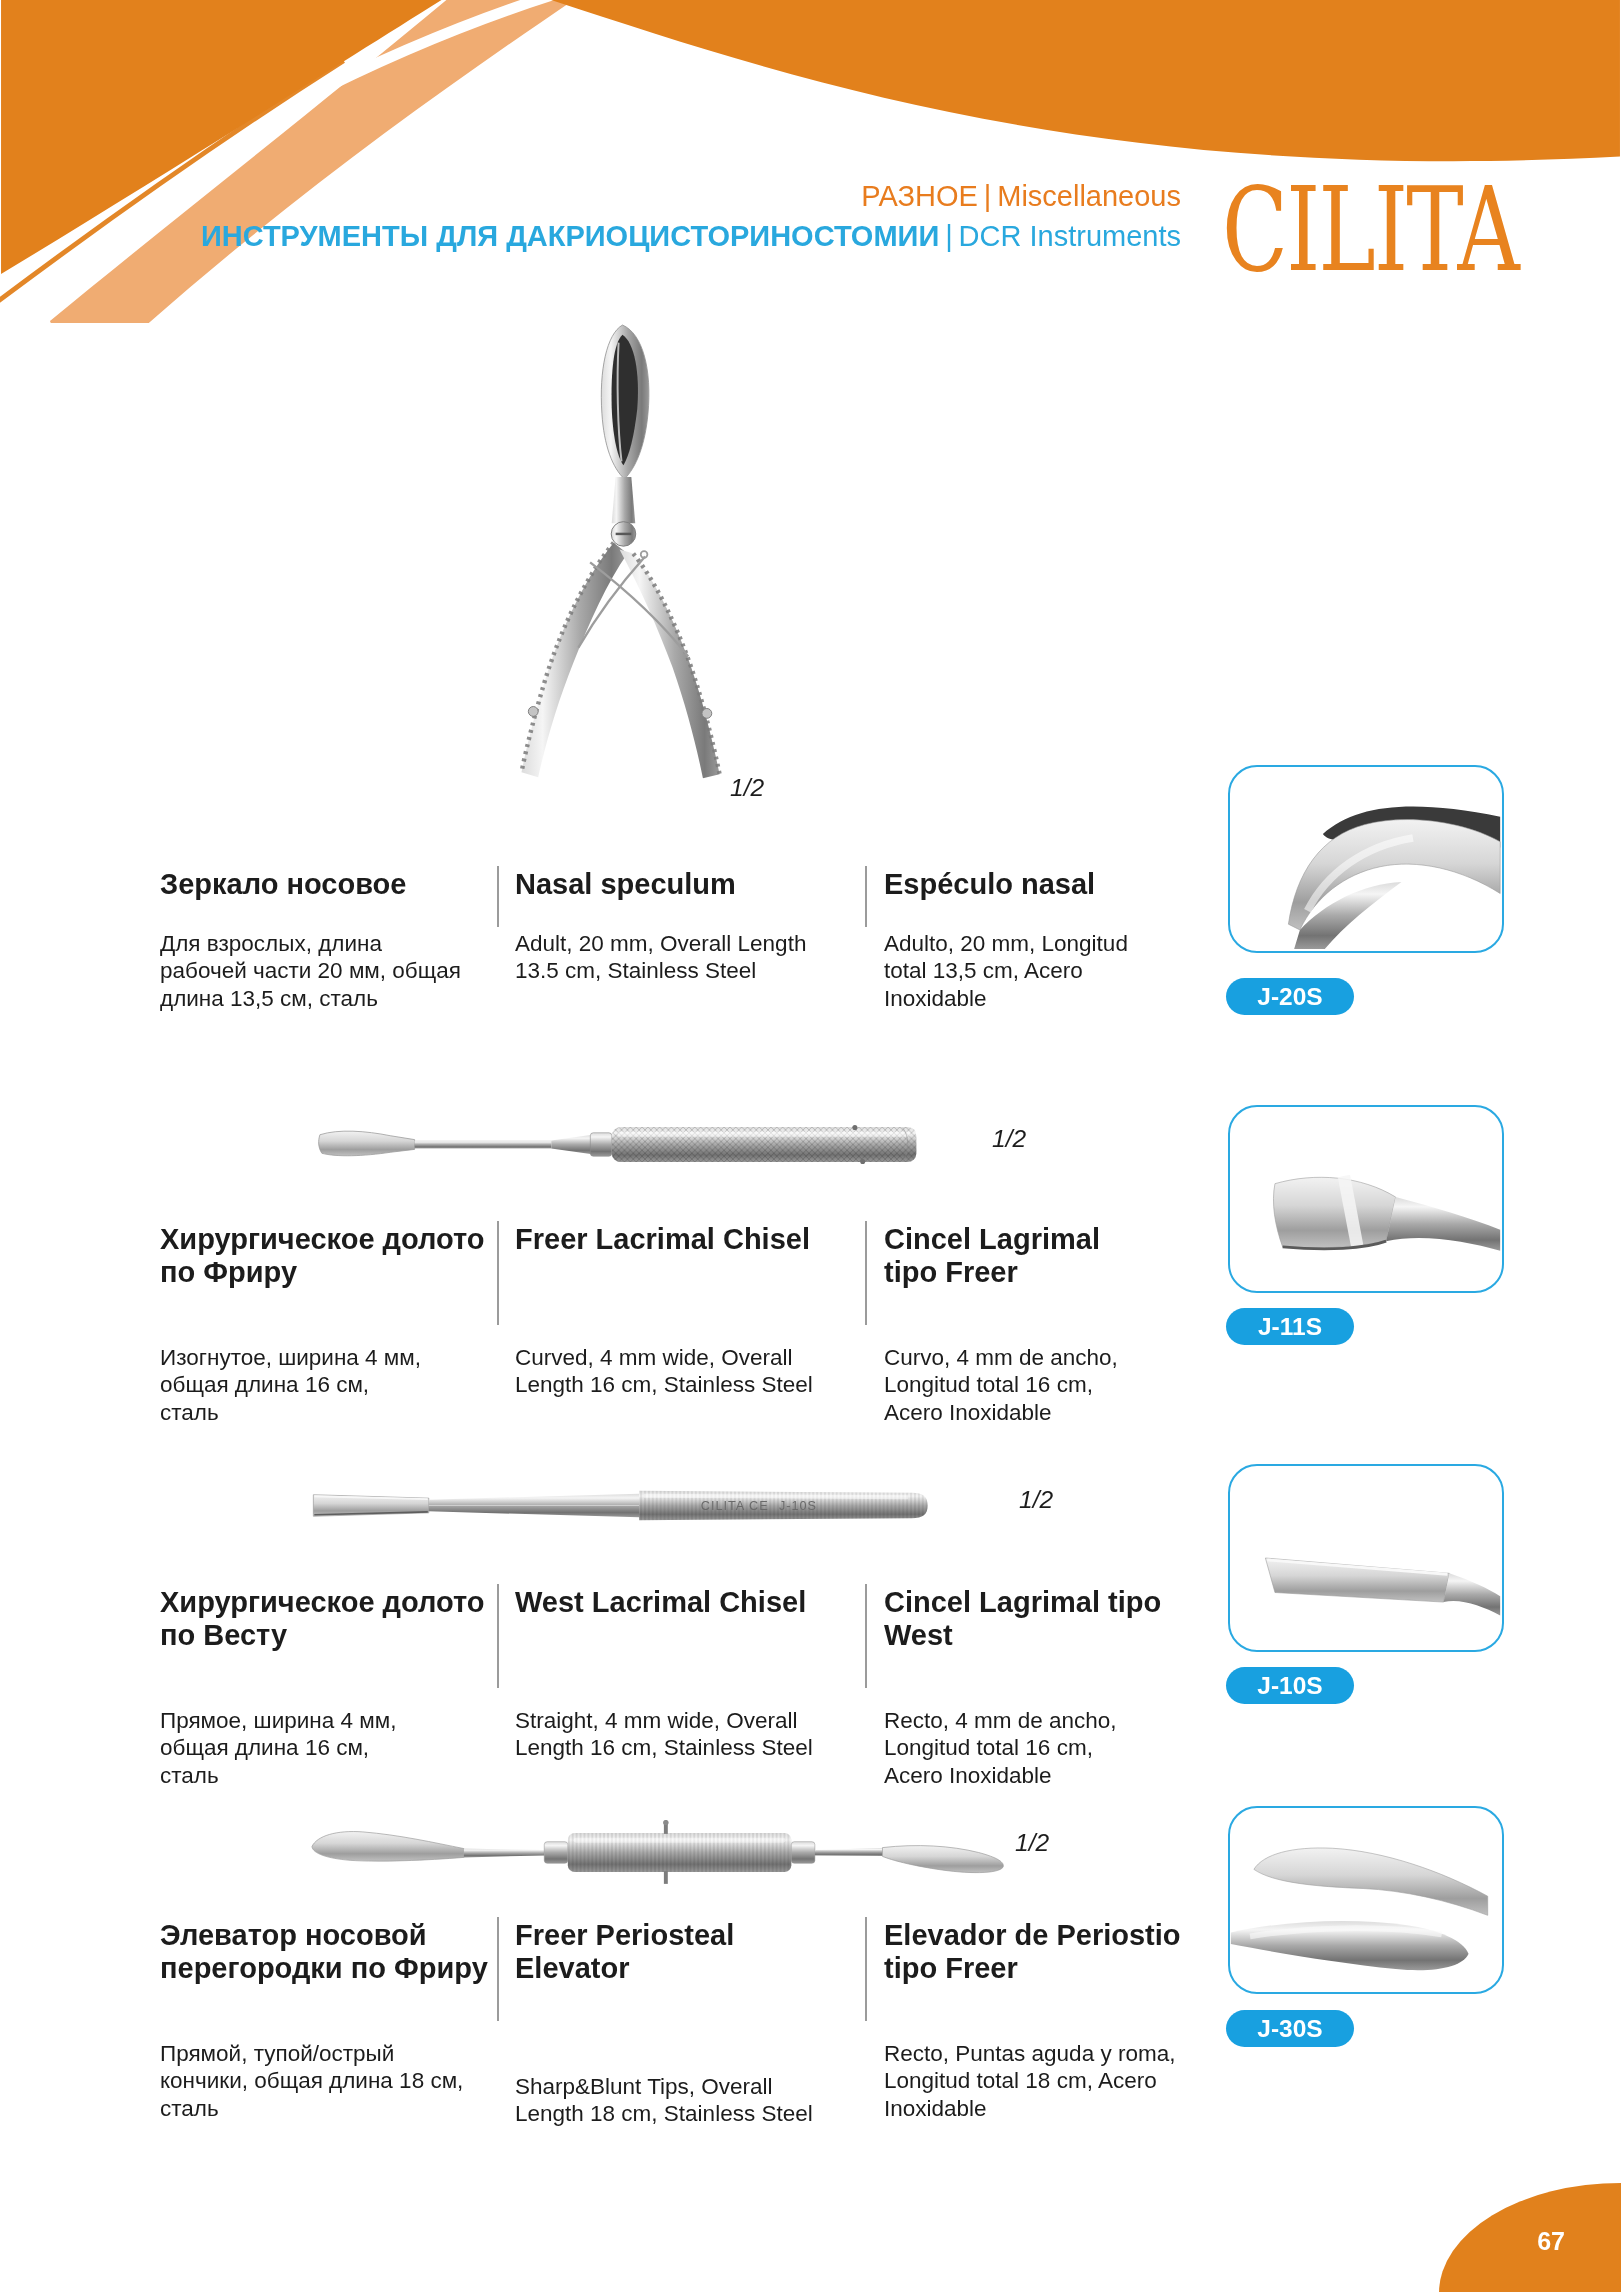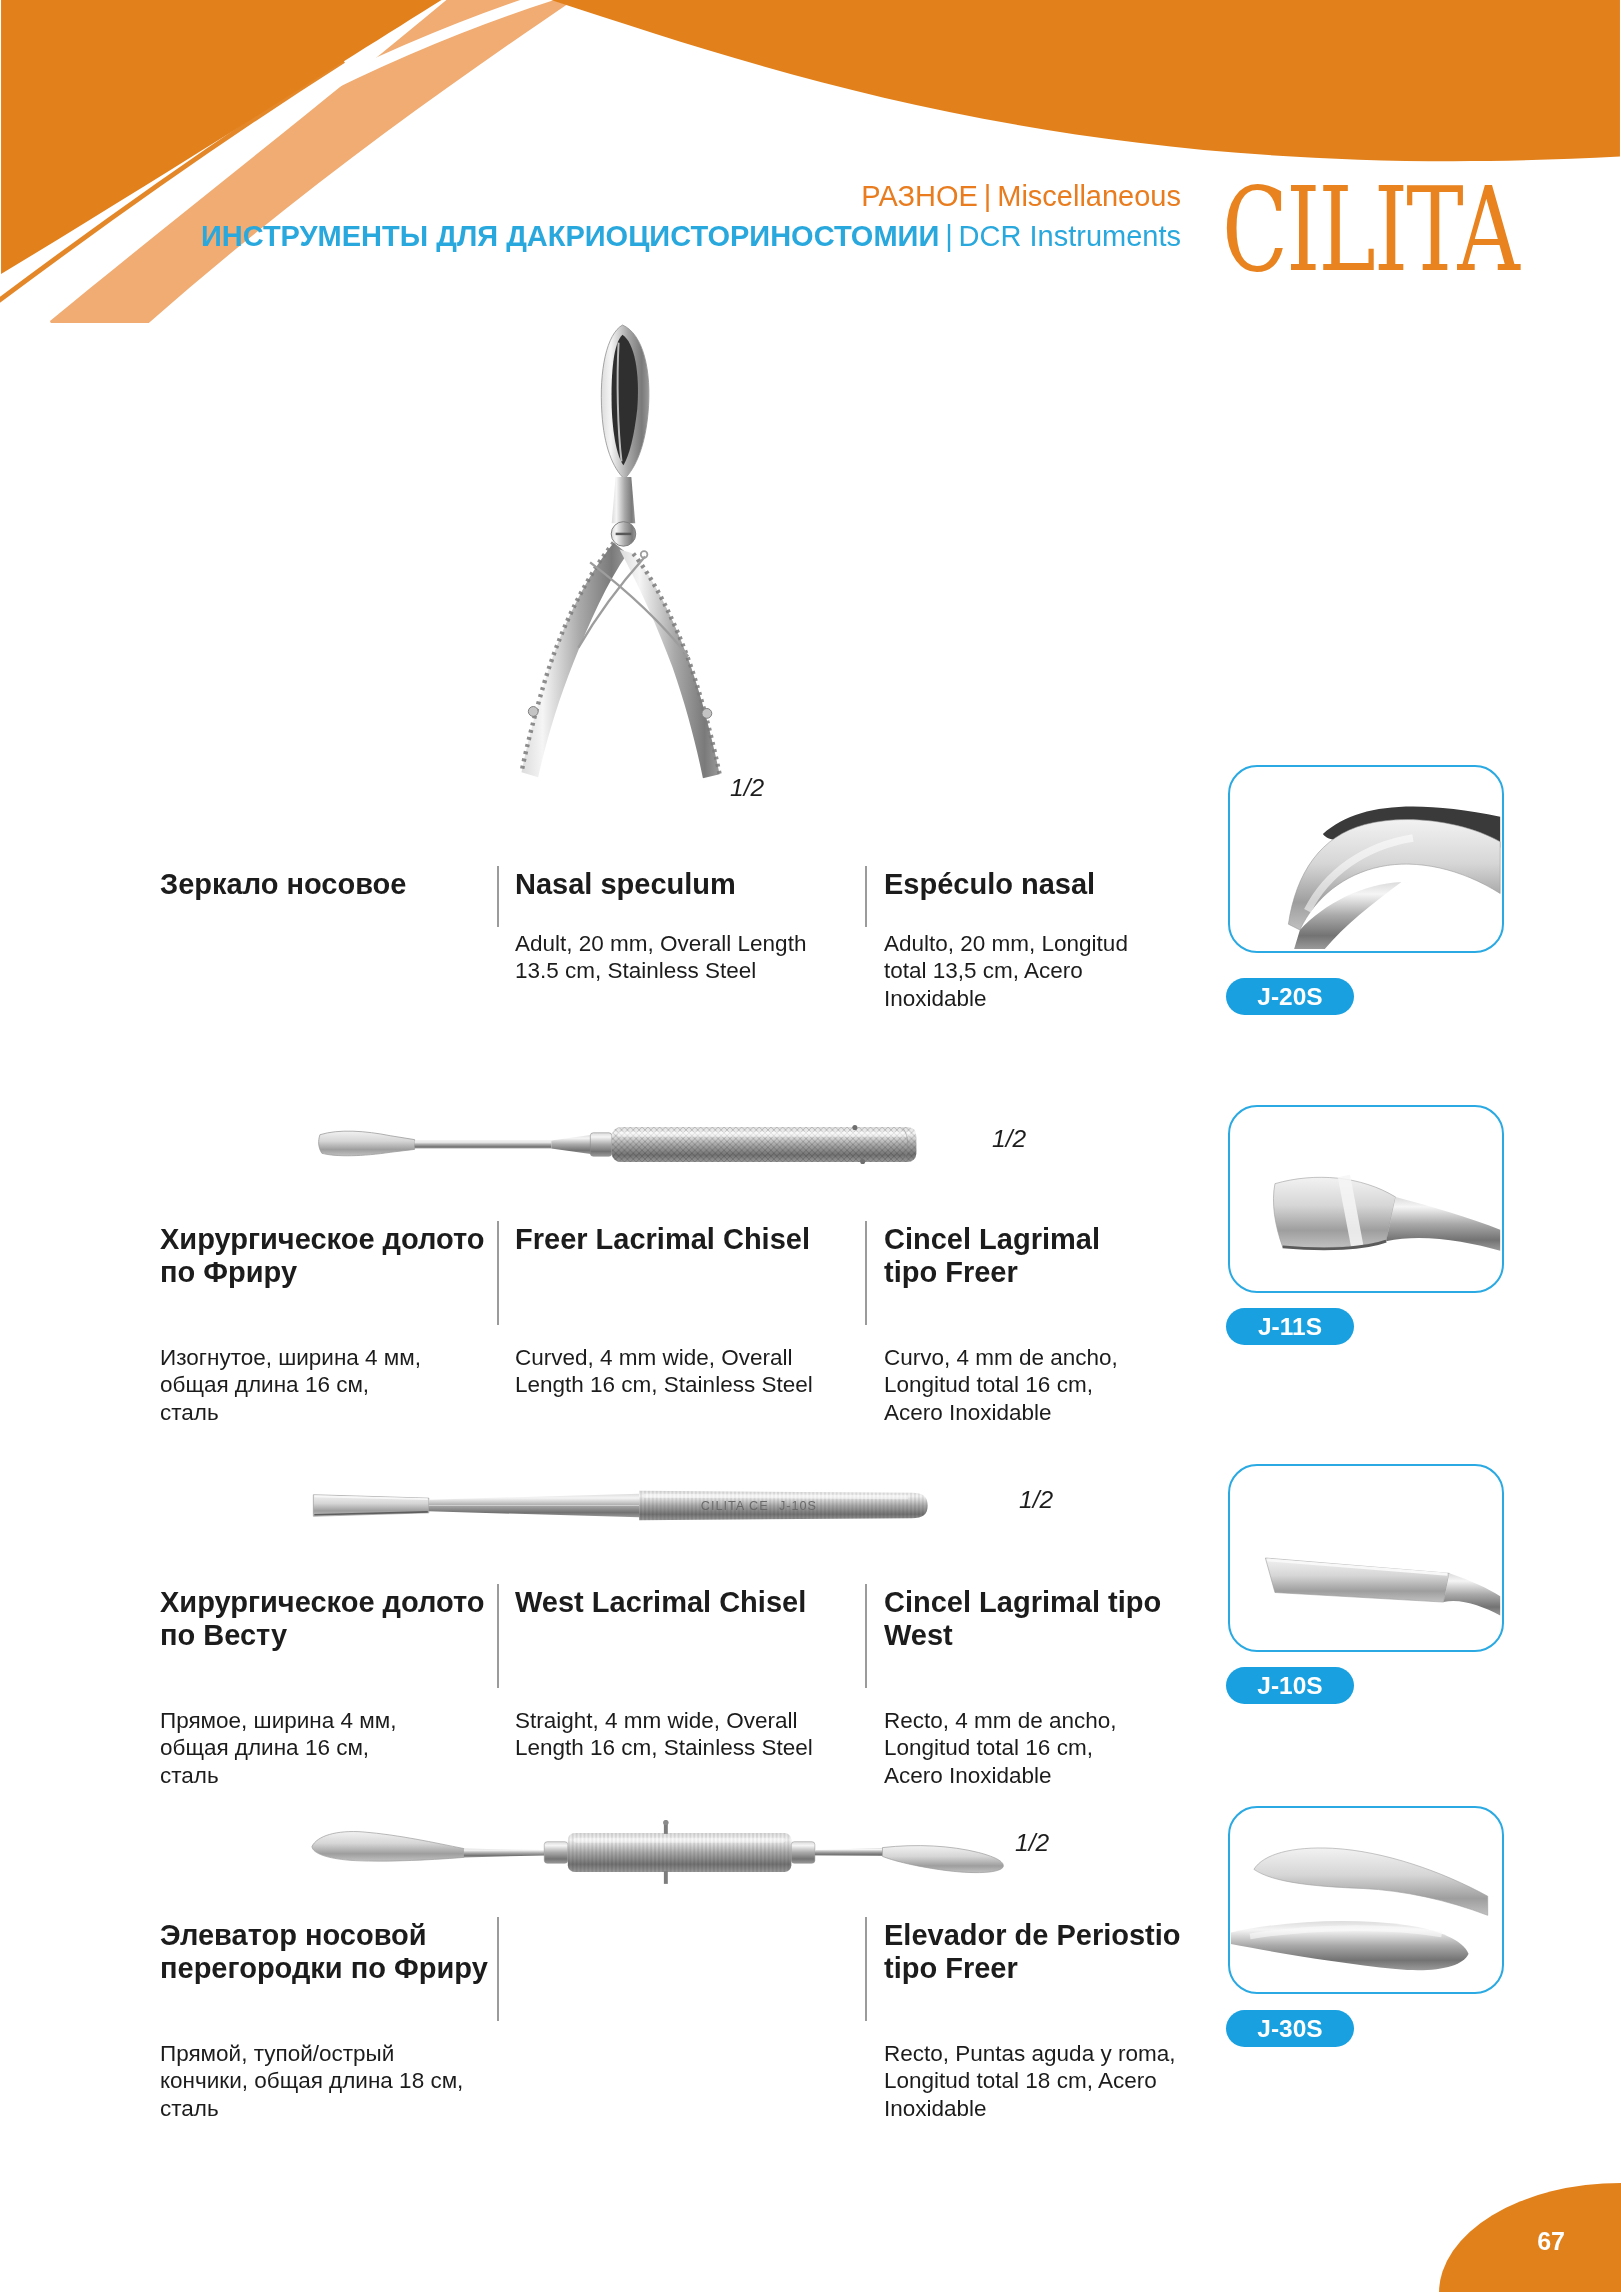--- a/index.html
+++ b/index.html
@@ -118,20 +118,23 @@
     <line x1="123" y1="217" x2="139" y2="217" stroke="#585858" stroke-width="2.5"></line>
     <circle cx="39" cy="398" r="5" fill="#c4c4c4" stroke="#7e7e7e"></circle>
     <circle cx="216" cy="400" r="5" fill="#c4c4c4" stroke="#7e7e7e"></circle>
   </svg>
   <div class="scale-label" style="left:730px;top:774px">1/2</div>
 
   <div class="vsep" style="left:497px;top:866px;height:61px"></div>
   <div class="vsep" style="left:865px;top:866px;height:61px"></div>
   <div class="abs col-ru" style="top:868px">
     <div class="title">Зеркало носовое</div>
+    <div class="desc" style="margin-top:29px">Для взрослых, длина
+рабочей части 20 мм, общая
+длина 13,5 см, сталь</div>
   </div>
   <div class="abs col-en" style="top:868px">
     <div class="title">Nasal speculum</div>
     <div class="desc" style="margin-top:29px">Adult, 20 mm, Overall Length
 13.5 cm, Stainless Steel</div>
   </div>
   <div class="abs col-es" style="top:868px">
     <div class="title">Espéculo nasal</div>
     <div class="desc" style="margin-top:29px">Adulto, 20 mm, Longitud
 total 13,5 cm, Acero
@@ -254,20 +257,25 @@
 
   <div class="vsep" style="left:497px;top:1917px;height:104px"></div>
   <div class="vsep" style="left:865px;top:1917px;height:104px"></div>
   <div class="abs col-ru" style="top:1919px">
     <div class="title">Элеватор носовой
 перегородки по Фриру</div>
     <div class="desc" style="margin-top:55px">Прямой, тупой/острый
 кончики, общая длина 18 см,
 сталь</div>
   </div>
+  <div class="abs col-en" style="top:1919px">
+    <div class="title">Freer Periosteal Elevator</div>
+    <div class="desc" style="margin-top:88px">Sharp&amp;Blunt Tips, Overall
+Length 18 cm, Stainless Steel</div>
+  </div>
   <div class="abs col-es" style="top:1919px">
     <div class="title">Elevador de Periostio
 tipo Freer</div>
     <div class="desc" style="margin-top:55px">Recto, Puntas aguda y roma,
 Longitud total 18 cm, Acero
 Inoxidable</div>
   </div>
   <div class="thumb" style="top:1806px">
     <svg viewBox="0 0 282 192">
       <path d="M24,64 C 34,48 64,40 106,42 C 160,45 220,66 268,92 L 268,112 C 226,96 180,86 138,84 C 88,82 44,78 24,64 Z" fill="url(#metV2)" stroke="#9d9d9d" stroke-width="0.6"></path>

